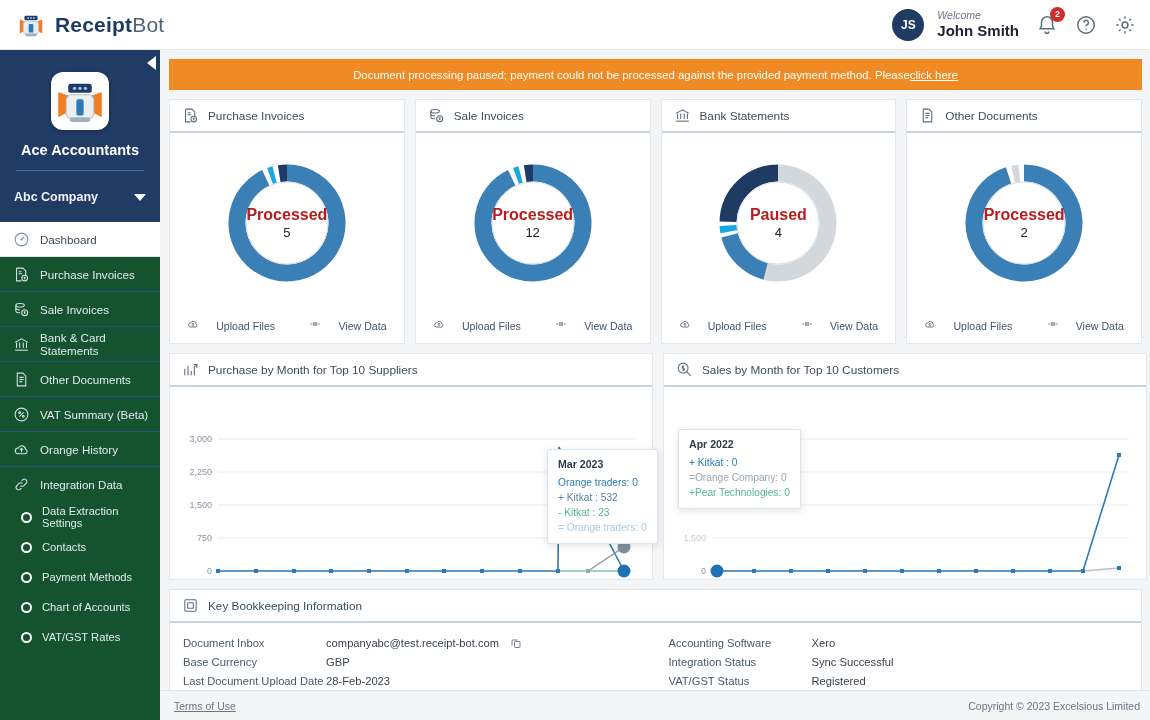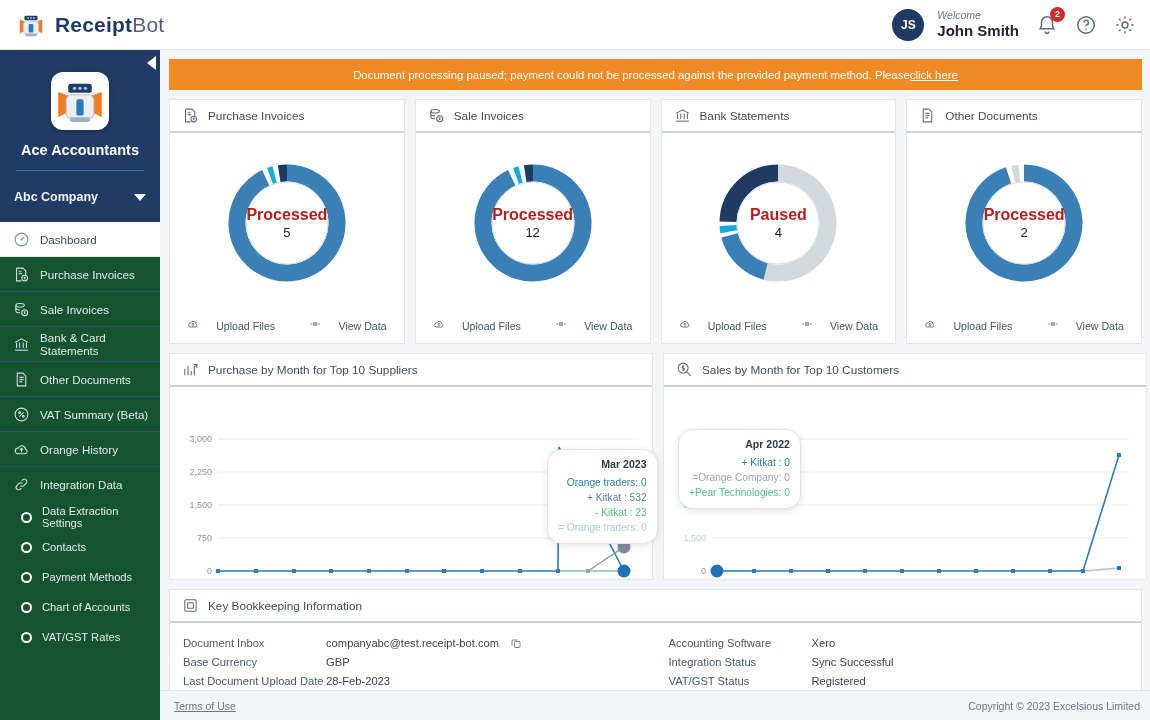--- a/index.html
+++ b/index.html
@@ -126,22 +126,22 @@
   .act { display: flex; align-items: flex-end; gap: 17px; cursor: pointer; }
   .act svg { width: 12px; height: 12px; }
 
   .charts-row { display: flex; gap: 10px; padding: 9px 8px 0 9px; }
   .chart-card { width: 484px; }
   .chart-body { position: relative; height: 192px; }
   .chart-body svg { display: block; }
 
   .tooltip {
     position: absolute; background: #fff; border: 1px solid #e0e4e9;
-    border-radius: 15px; box-shadow: 0 2px 7px rgba(30,50,80,.13);
-    padding: 7px 10px 8px; font-size: 10.2px; text-align: right; line-height: 1.48;
+    border-radius: 2px; box-shadow: 0 2px 7px rgba(30,50,80,.13);
+    padding: 7px 10px 8px; font-size: 10.2px; text-align: left; line-height: 1.48;
     white-space: nowrap;
   }
   .tt-title { font-size: 10.6px; font-weight: bold; color: #2c3b4d; padding-bottom: 2px; }
 
   .info-card { margin: 9px 8px 0 9px; background: #fff; border: 1px solid #e3e6ea; }
   .info-body { display: flex; padding: 10px 0 12px; }
   .info-col { width: 50%; padding-left: 13px; }
   .info-row { display: flex; align-items: center; height: 19px; font-size: 11.2px; }
   .info-k { width: 143px; color: #4a5868; }
   .info-v { color: #39424e; display: flex; align-items: center; gap: 11px; }

